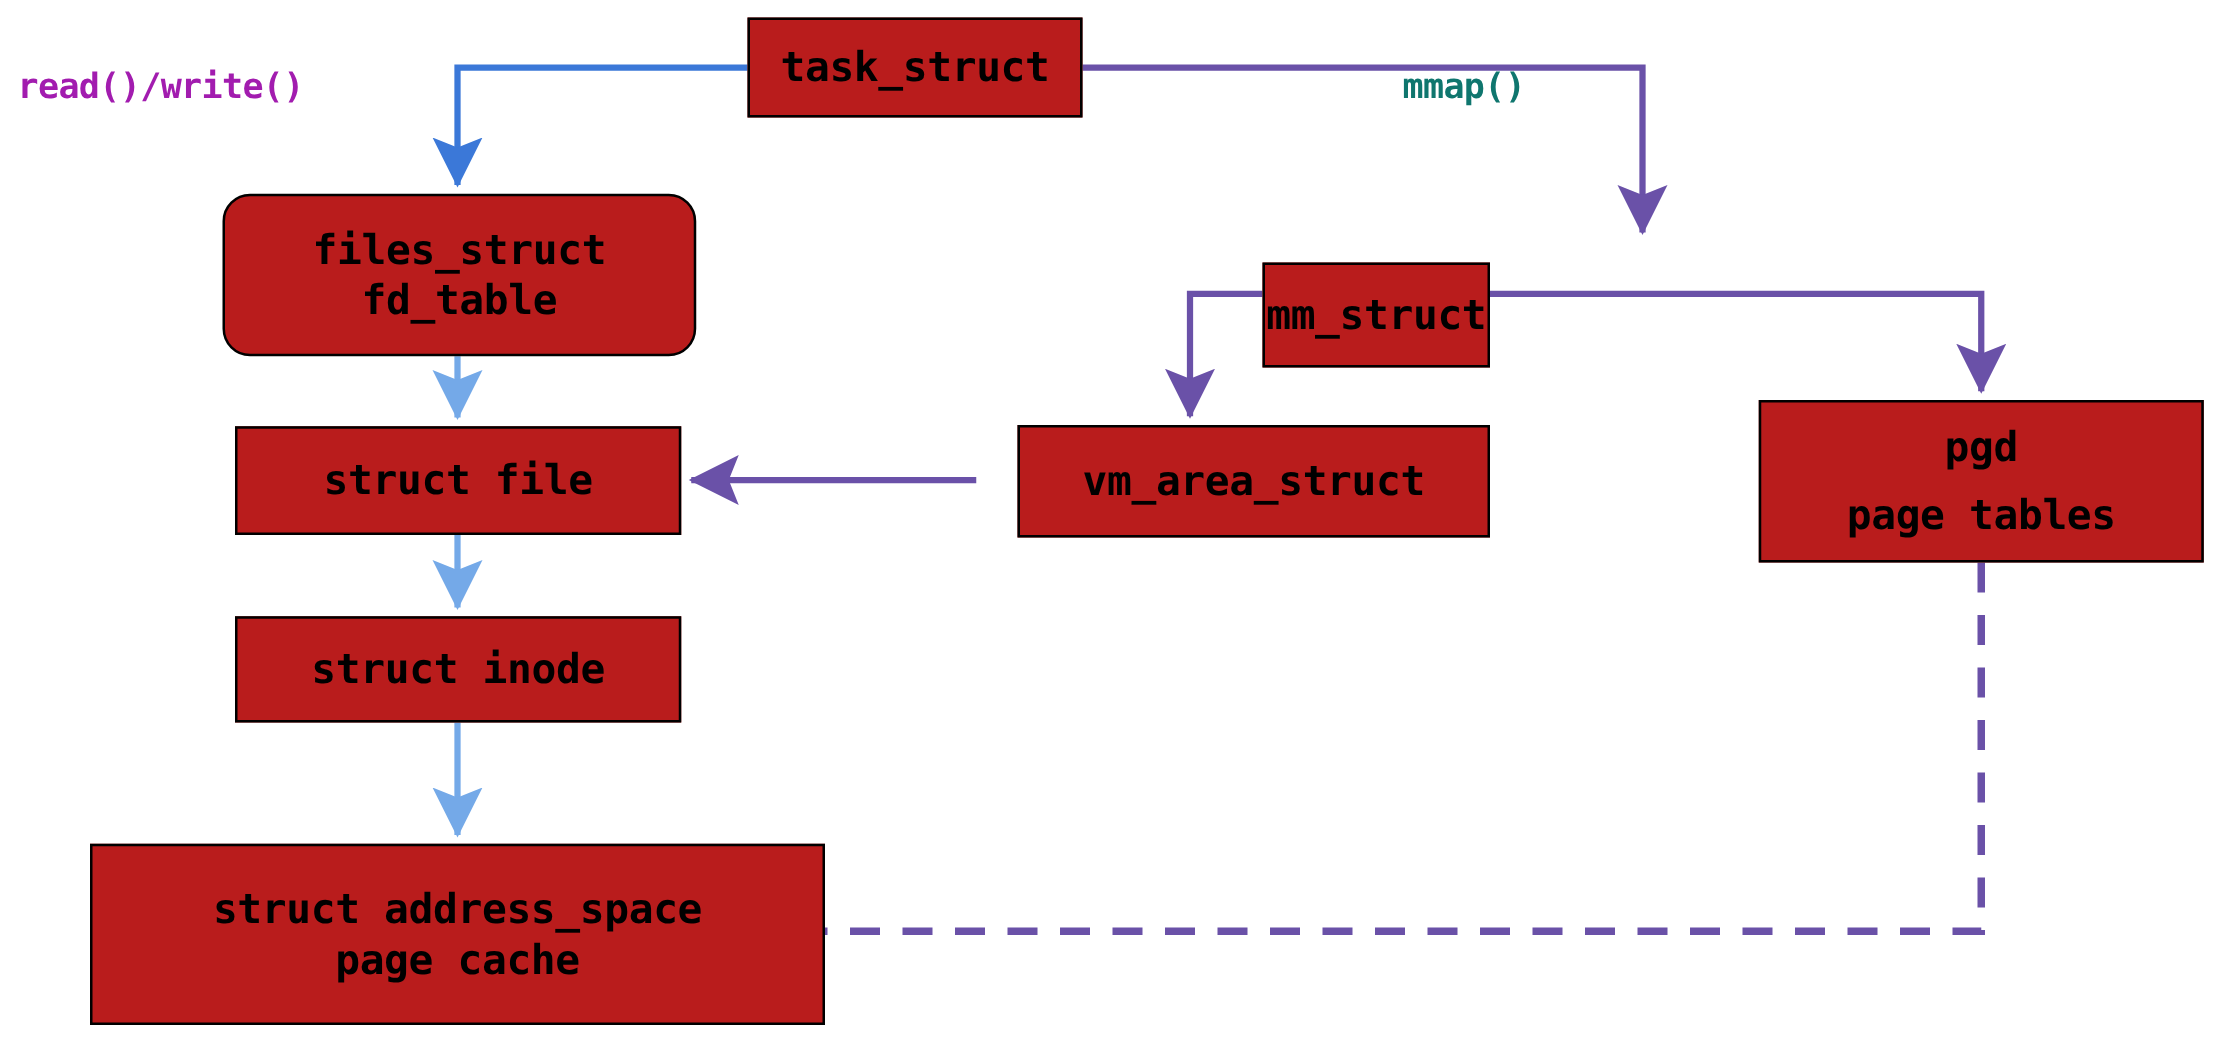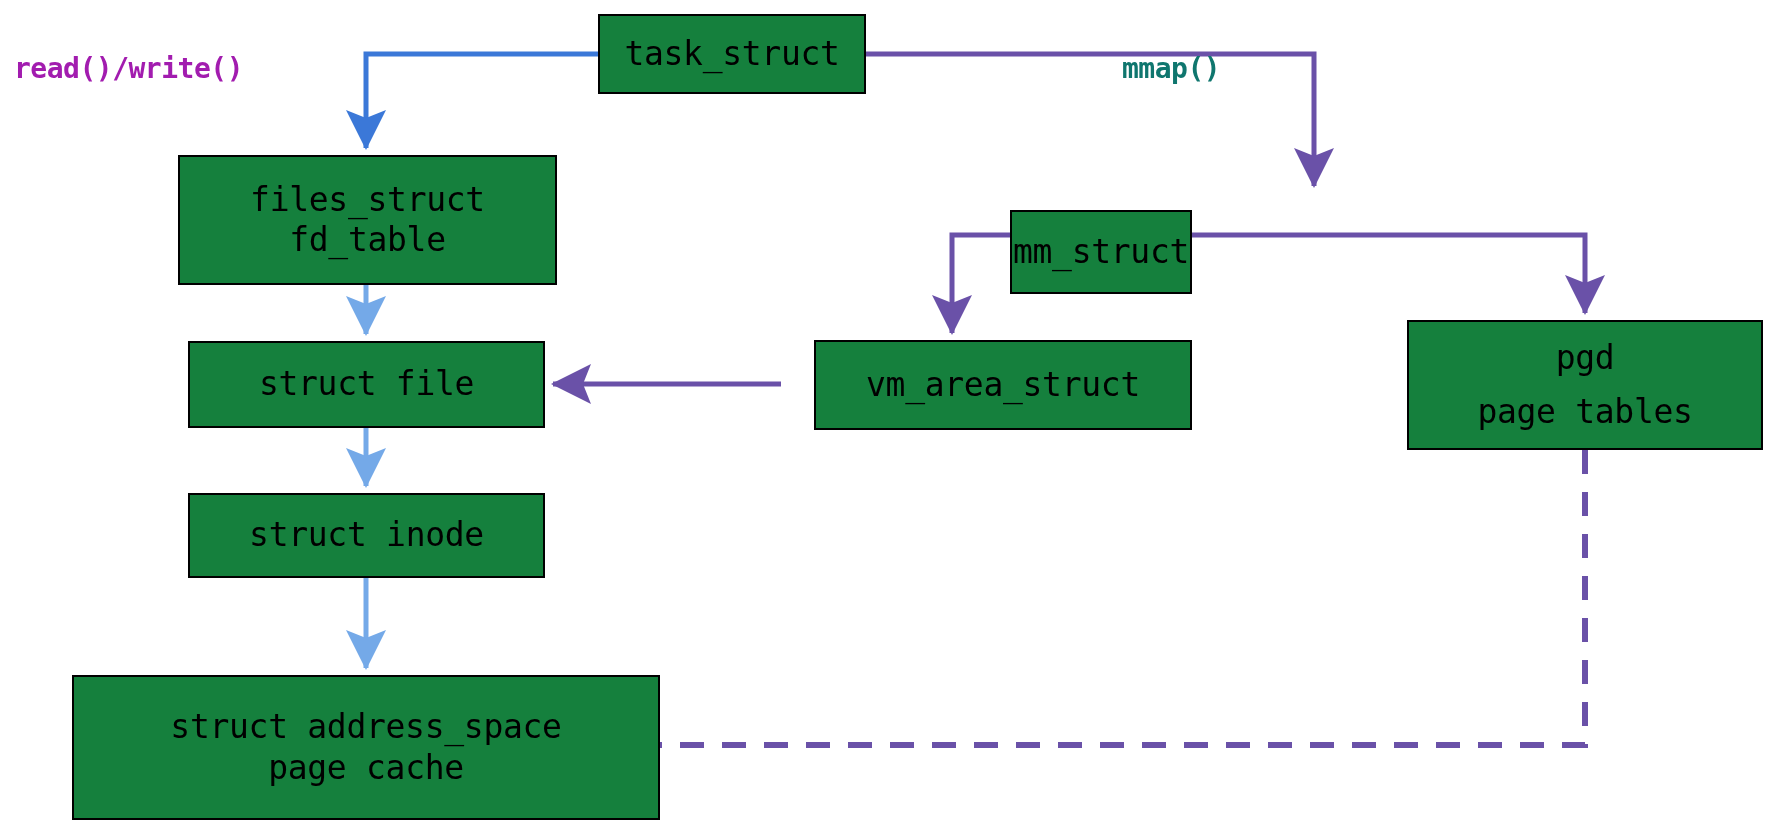--- a/index.html
+++ b/index.html
@@ -13,32 +13,33 @@
     width: 1788px;
     height: 834px;
     background: #ffffff;
     overflow: hidden;
     font-family: "DejaVu Sans Mono", "Liberation Mono", monospace;
   }
   .node {
     position: absolute;
     box-sizing: border-box;
     border: 2px solid #000000;
-    background: #15803d;
+    background: #b91c1c;
     display: flex;
     flex-direction: column;
     align-items: center;
     justify-content: center;
     color: #000000;
     font-family: "DejaVu Sans Mono", "Liberation Mono", monospace;
     font-size: 33px;
     line-height: 1.22;
     letter-spacing: -0.3px;
     white-space: pre;
     z-index: 3;
+    font-weight: bold;
   }
   .node .line2 { display: block; }
 
   .syslabel {
     position: absolute;
     font-family: "DejaVu Sans Mono", "Liberation Mono", monospace;
     font-weight: bold;
     font-size: 28px;
     letter-spacing: -0.5px;
     white-space: pre;
@@ -94,21 +95,21 @@
   </svg>
 
   <div class="syslabel" id="label-read-write">read()/write()</div>
 
   <div class="syslabel" id="label-mmap">mmap()</div>
 
   <div class="node" id="node-task-struct" style="left:598px; top:14px; width:268px; height:80px;">
     <span>task_struct</span>
   </div>
 
-  <div class="node" id="node-files-struct" style="left:178px; top:155px; width:379px; height:130px;">
+  <div class="node" id="node-files-struct" style="left:178px; top:155px; width:379px; height:130px;border-radius:22px;">
     <span>files_struct</span>
     <span class="line2">fd_table</span>
   </div>
 
   <div class="node" id="node-mm-struct" style="left:1010px; top:210px; width:182px; height:84px;">
     <span>mm_struct</span>
   </div>
 
   <div class="node" id="node-struct-file" style="left:188px; top:341px; width:357px; height:87px;">
     <span>struct file</span>

